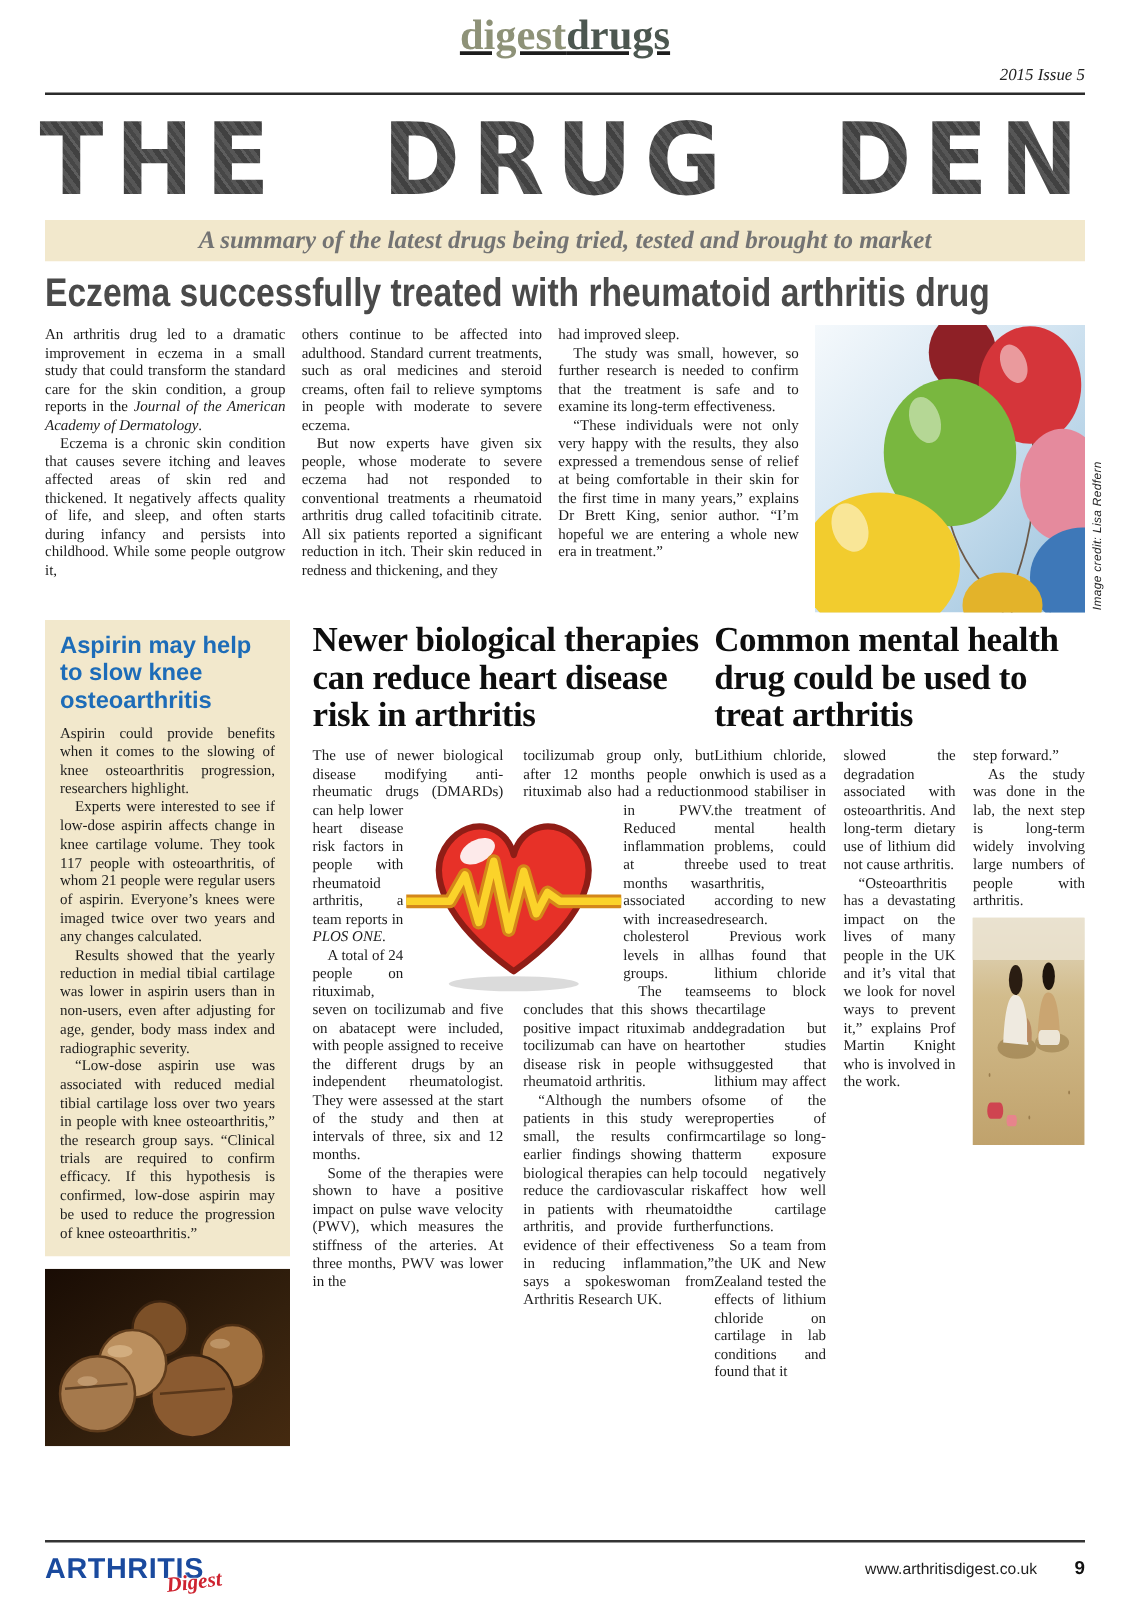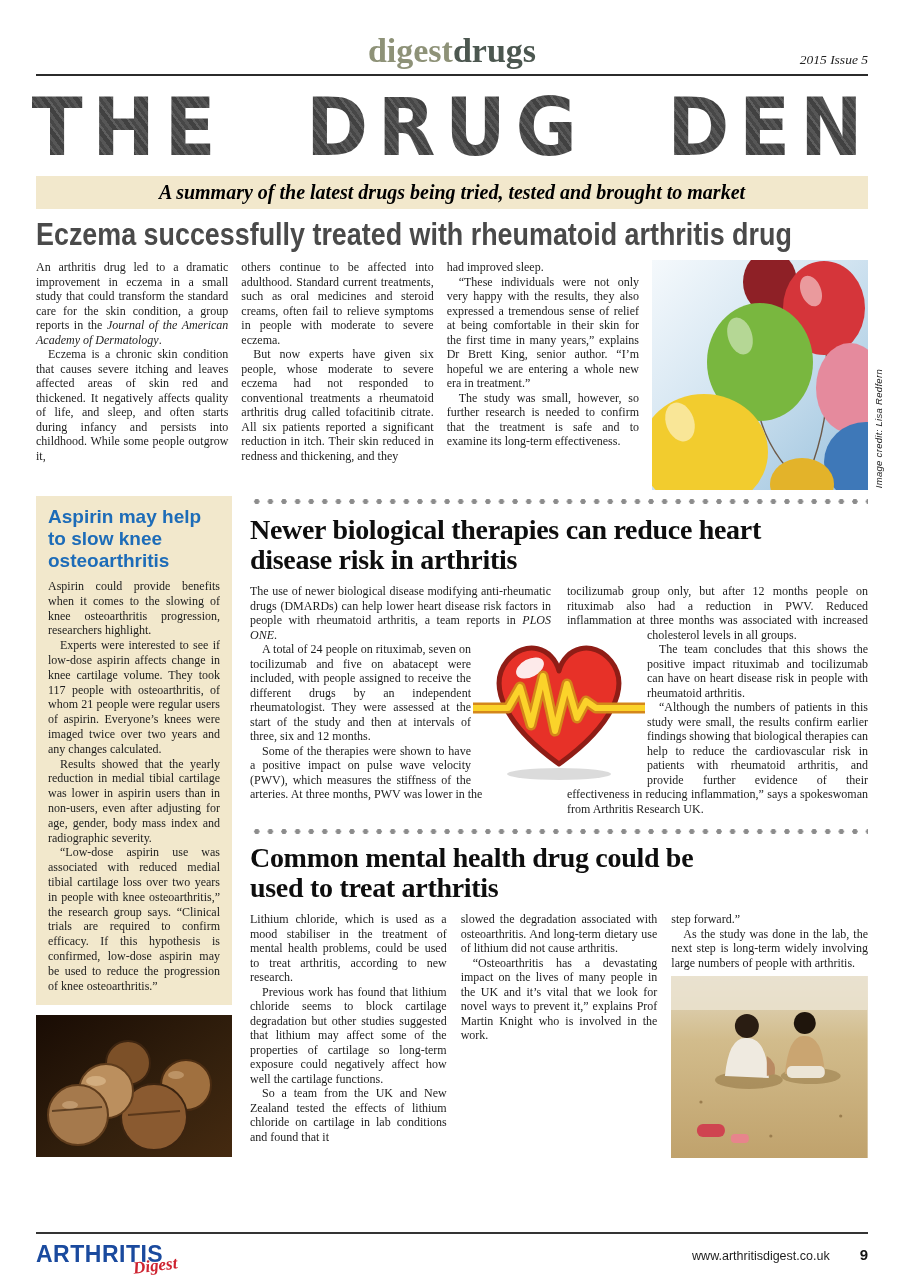--- a/index.html
+++ b/index.html
@@ -2,34 +2,34 @@
 <html><head>
 <meta charset="utf-8">
 <style>
   html,body{margin:0;padding:0;background:#ffffff;}
   body{display:flex;justify-content:center;font-family:"Liberation Serif",serif;}
   .page{width:904px;height:1280px;background:#fff;color:#1c1c1c;position:relative;overflow:hidden;
         padding:0 36px;box-sizing:border-box;display:flex;flex-direction:column;}
 
   
   .header{position:relative;height:62px;margin-top:12px;border-bottom:2px solid #2b2b2b;
-          display:flex;align-items:flex-end;justify-content:center;flex:0 0 auto;}
+          display:flex;align-items:flex-start;justify-content:center;flex:0 0 auto;text-decoration:underline;}
   .brand{font-family:"Liberation Serif",serif;font-weight:bold;font-size:34px;line-height:1;padding-bottom:6px;}
   .brand-light{color:#8e9278;}
   .brand-dark{color:#4c5750;}
   .issue{position:absolute;right:0;bottom:6px;font-style:italic;font-size:13.5px;color:#222;}
 
   
   .drugden{flex:0 0 auto;text-align:right;margin:10px 0 6px;height:84px;display:flex;align-items:center;justify-content:center;}
   .drugden span{display:inline-block;font-family:"DejaVu Sans",sans-serif;font-weight:bold;font-size:70px;
         letter-spacing:9px;word-spacing:42px;white-space:nowrap;transform:scale(1.07,1.14);
         background:repeating-linear-gradient(52deg,#414141 0 4px,#5e5e5e 4px 6px,#474747 6px 9px,#565656 9px 12px);
         -webkit-background-clip:text;background-clip:text;color:transparent;}
   .banner{flex:0 0 auto;background:#f2e8cc;text-align:center;font-style:italic;font-weight:bold;
-          font-size:20px;color:#000000;padding:5px 0;}
+          font-size:20px;color:#737373;padding:5px 0;}
 
   
   .h1-sans{font-family:"Liberation Sans",sans-serif;font-weight:bold;font-size:32px;color:#4a4a4a;
            margin:7px 0 7px;white-space:nowrap;transform:scaleX(.84);transform-origin:left center;}
   .cols{display:flex;gap:13px;}
   .col{flex:1 1 0;font-size:12px;line-height:14.5px;text-align:justify;min-width:0;}
   .col p,.sidebar-box p{margin:0;}
   .col p + p,.sidebar-box p + p{text-indent:12px;}
   .a1{flex:0 0 auto;}
   .balloon-fig{flex:0 0 216px;width:216px;height:230px;position:relative;margin:0;}
@@ -40,21 +40,21 @@
 
   
   .main{flex:1 1 auto;min-height:0;overflow:hidden;display:flex;gap:18px;margin-top:6px;justify-content:space-between;}
   .sidebar-col{flex:0 0 196px;width:196px;display:flex;flex-direction:column;overflow:hidden;}
   .sidebar-box{background:#f2e8cc;padding:10px 12px 12px;}
   .sidebar-h{font-family:"Liberation Sans",sans-serif;font-weight:bold;font-size:19px;line-height:22px;
              color:#1d6cb8;margin:0 0 7px;}
   .sidebar-box p{font-size:12px;line-height:14.8px;text-align:justify;}
   .pills-fig{position:relative;width:196px;height:142px;margin-top:10px;flex:0 0 auto;}
 
-  .right-col{flex:1 1 auto;display:flex;flex-direction:column;min-width:0;}
+  .right-col{flex:1 1 auto;display:flex;min-width:0;}
   .dotted{height:7px;flex:0 0 auto;
           background-image:radial-gradient(circle,#8c8c8c 2.4px,rgba(0,0,0,0) 2.8px);
           background-size:13.6px 7px;background-repeat:repeat-x;background-position:left center;}
   .d1{margin:2px 0 8px;}
   .d2{margin:12px 0 6px;}
   .h-serif{font-family:"Liberation Serif",serif;font-weight:bold;color:#0e0e0e;
            font-size:28px;line-height:30px;margin:2px 0 9px;letter-spacing:-.3px;}
   .h-a2{max-width:566px;}
   .h-a3{max-width:468px;}
 
@@ -106,22 +106,22 @@
       <div class="col">
         <p><span>An arthritis drug led to a dramatic improvement in eczema in a small study that could transform the standard care for the skin condition, a group reports in the </span><i>Journal of the American Academy of Dermatology</i><span>.</span></p>
         <p>Eczema is a chronic skin condition that causes severe itching and leaves affected areas of skin red and thickened. It negatively affects quality of life, and sleep, and often starts during infancy and persists into childhood. While some people outgrow it,</p>
       </div>
       <div class="col">
         <p>others continue to be affected into adulthood. Standard current treatments, such as oral medicines and steroid creams, often fail to relieve symptoms in people with moderate to severe eczema.</p>
         <p>But now experts have given six people, whose moderate to severe eczema had not responded to conventional treatments a rheumatoid arthritis drug called tofacitinib citrate. All six patients reported a significant reduction in itch. Their skin reduced in redness and thickening, and they</p>
       </div>
       <div class="col">
         <p>had improved sleep.</p>
+        <p>The study was small, however, so further research is needed to confirm that the treatment is safe and to examine its long-term effectiveness.</p>
         <p>“These individuals were not only very happy with the results, they also expressed a tremendous sense of relief at being comfortable in their skin for the first time in many years,” explains Dr Brett King, senior author. “I’m hopeful we are entering a whole new era in treatment.”</p>
-        <p>The study was small, however, so further research is needed to confirm that the treatment is safe and to examine its long-term effectiveness.</p>
       </div>
       <figure class="balloon-fig">
         <svg width="100%" height="100%" viewBox="0 0 216 230" preserveAspectRatio="none">
           <defs>
             <linearGradient id="sky" x1="0" y1="0" x2="1" y2="1">
               <stop offset="0" stop-color="#f5f9fc"></stop>
                 <stop offset="0.45" stop-color="#d2e4f1"></stop>
                 <stop offset="1" stop-color="#9bc2dd"></stop>
             </linearGradient>
           </defs>

